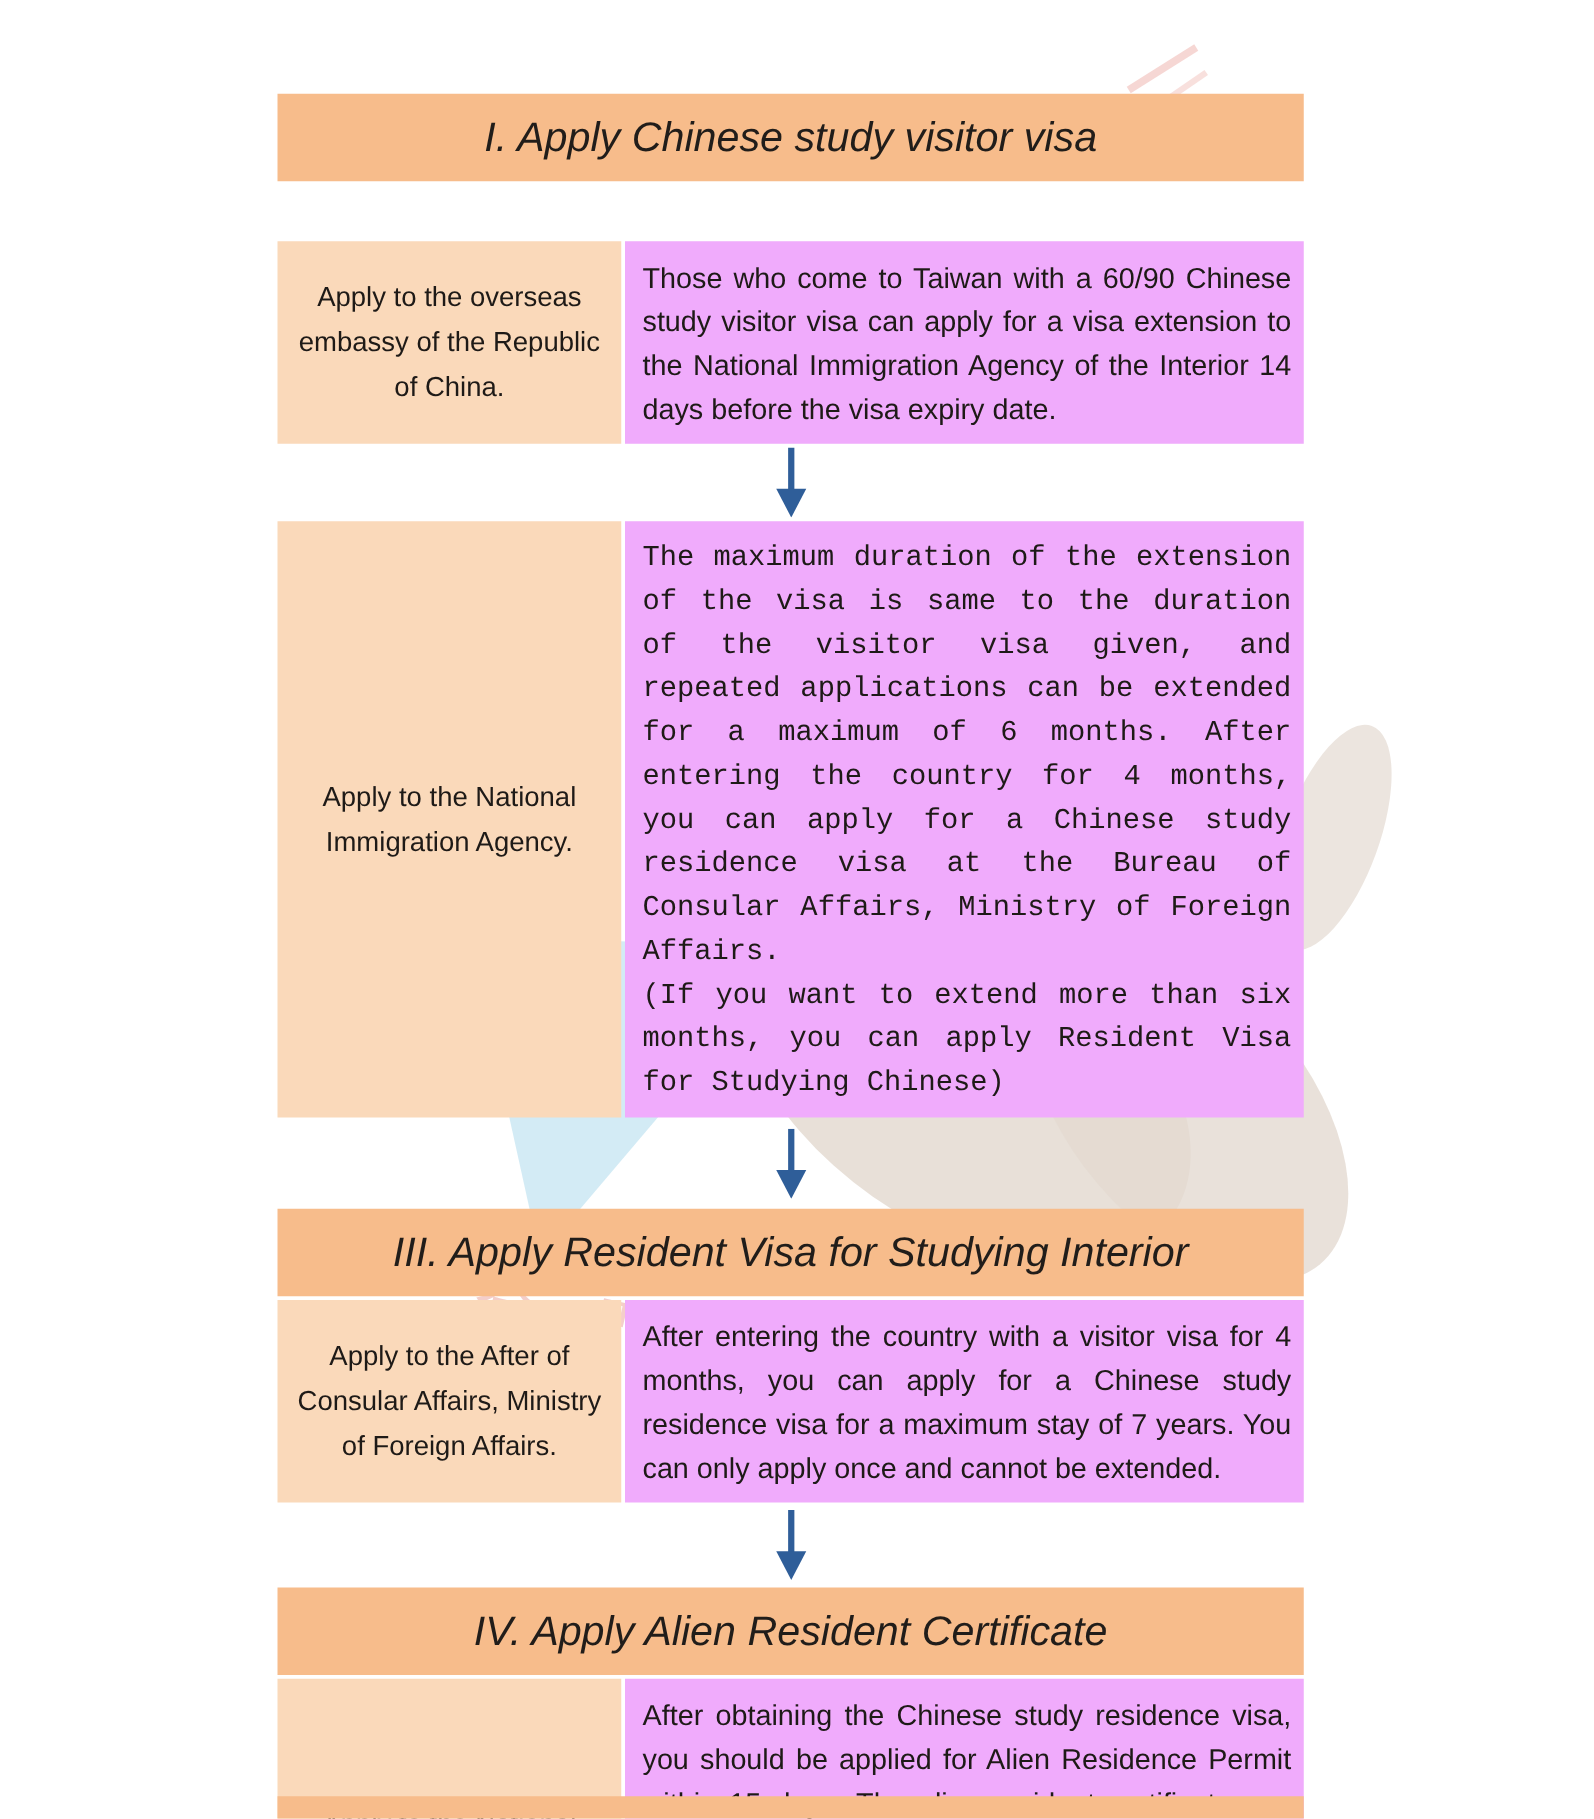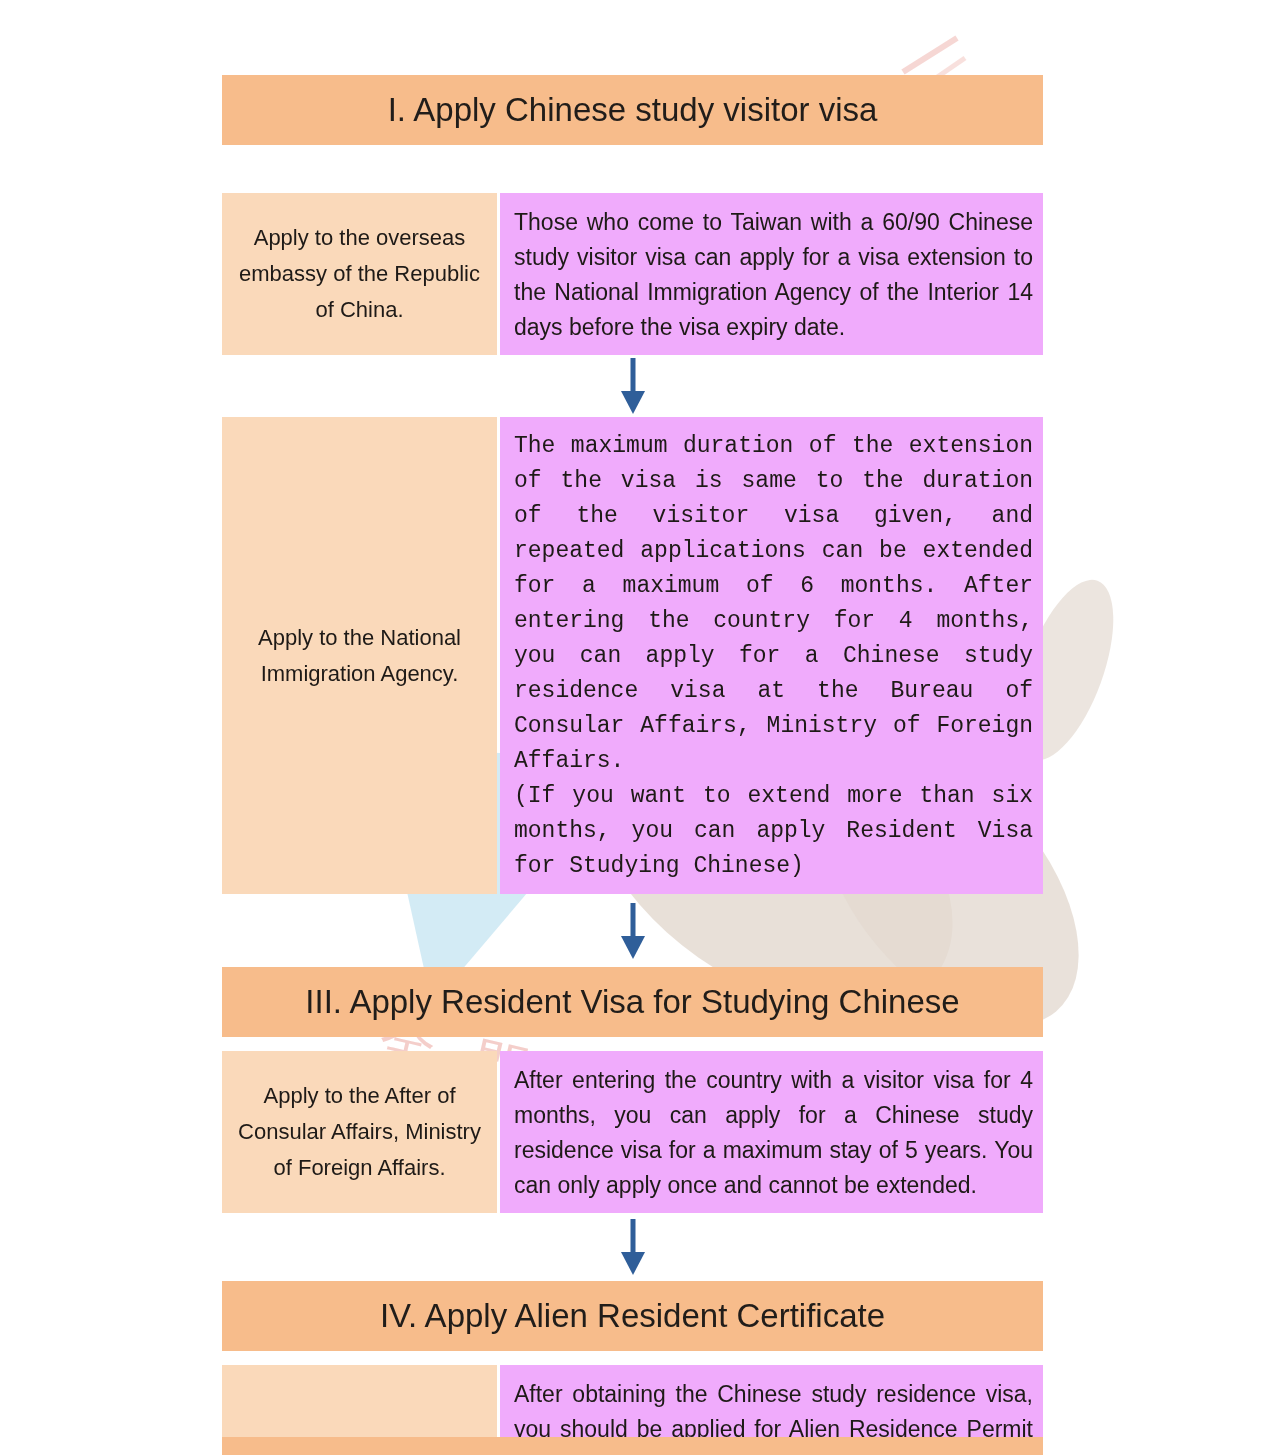--- a/index.html
+++ b/index.html
@@ -11,23 +11,23 @@
   .wm-layer{position:absolute;z-index:1;}
   .wm-text{
     position:absolute;left:388px;top:1004px;z-index:1;
     font-size:56px;letter-spacing:40px;white-space:nowrap;
     transform:rotate(13deg);transform-origin:left top;
     color:rgba(235,166,159,0.55);
   }
   
   .flow{position:absolute;left:222px;top:75px;width:821px;z-index:2;display:flex;flex-direction:column;}
   .sec-header{
-    background:#f7bc8b;min-height:70px;margin-bottom:14px;
+    background:#f7bc8b;min-height:70px;margin-bottom:3px;
     display:flex;align-items:center;justify-content:center;
-    font-size:33px;letter-spacing:0px;color:#211d1a;
+    font-size:33px;letter-spacing:0px;color:#211d1a;font-style:italic;
   }
   .sec-body{display:flex;gap:3px;}
   .cell-left{
     width:275px;box-sizing:border-box;background:#fad9ba;
     display:flex;align-items:center;justify-content:center;text-align:center;
     font-size:22px;line-height:36px;padding:10px 13px;
   }
   .cell-right{
     flex:1;box-sizing:border-box;background:#f0abfc;
     font-size:23px;line-height:35px;padding:12px 10px 10px 14px;
@@ -93,24 +93,24 @@
     </div>
 
     <div class="arrow-row a2">
       <svg class="down-arrow" width="30" height="56" viewBox="0 0 30 56">
         <rect x="12.5" y="0" width="5" height="36" fill="#2f5e99"></rect>
         <polygon points="3,33 27,33 15,56" fill="#2f5e99"></polygon>
       </svg>
     </div>
 
     <div>
-      <div class="sec-header">III. Apply Resident Visa for Studying Chinese</div>
+      <div class="sec-header">III. Apply Resident Visa for Studying Interior</div>
       <div class="sec-body body-3">
         <div class="cell-left">Apply to the After of Consular Affairs, Ministry of Foreign Affairs.</div>
-        <div class="cell-right">After entering the country with a visitor visa for 4 months, you can apply for a Chinese study residence visa for a maximum stay of 5 years. You can only apply once and cannot be extended.</div>
+        <div class="cell-right">After entering the country with a visitor visa for 4 months, you can apply for a Chinese study residence visa for a maximum stay of 7 years. You can only apply once and cannot be extended.</div>
       </div>
     </div>
 
     <div class="arrow-row a3">
       <svg class="down-arrow" width="30" height="56" viewBox="0 0 30 56">
         <rect x="12.5" y="0" width="5" height="36" fill="#2f5e99"></rect>
         <polygon points="3,33 27,33 15,56" fill="#2f5e99"></polygon>
       </svg>
     </div>
 

